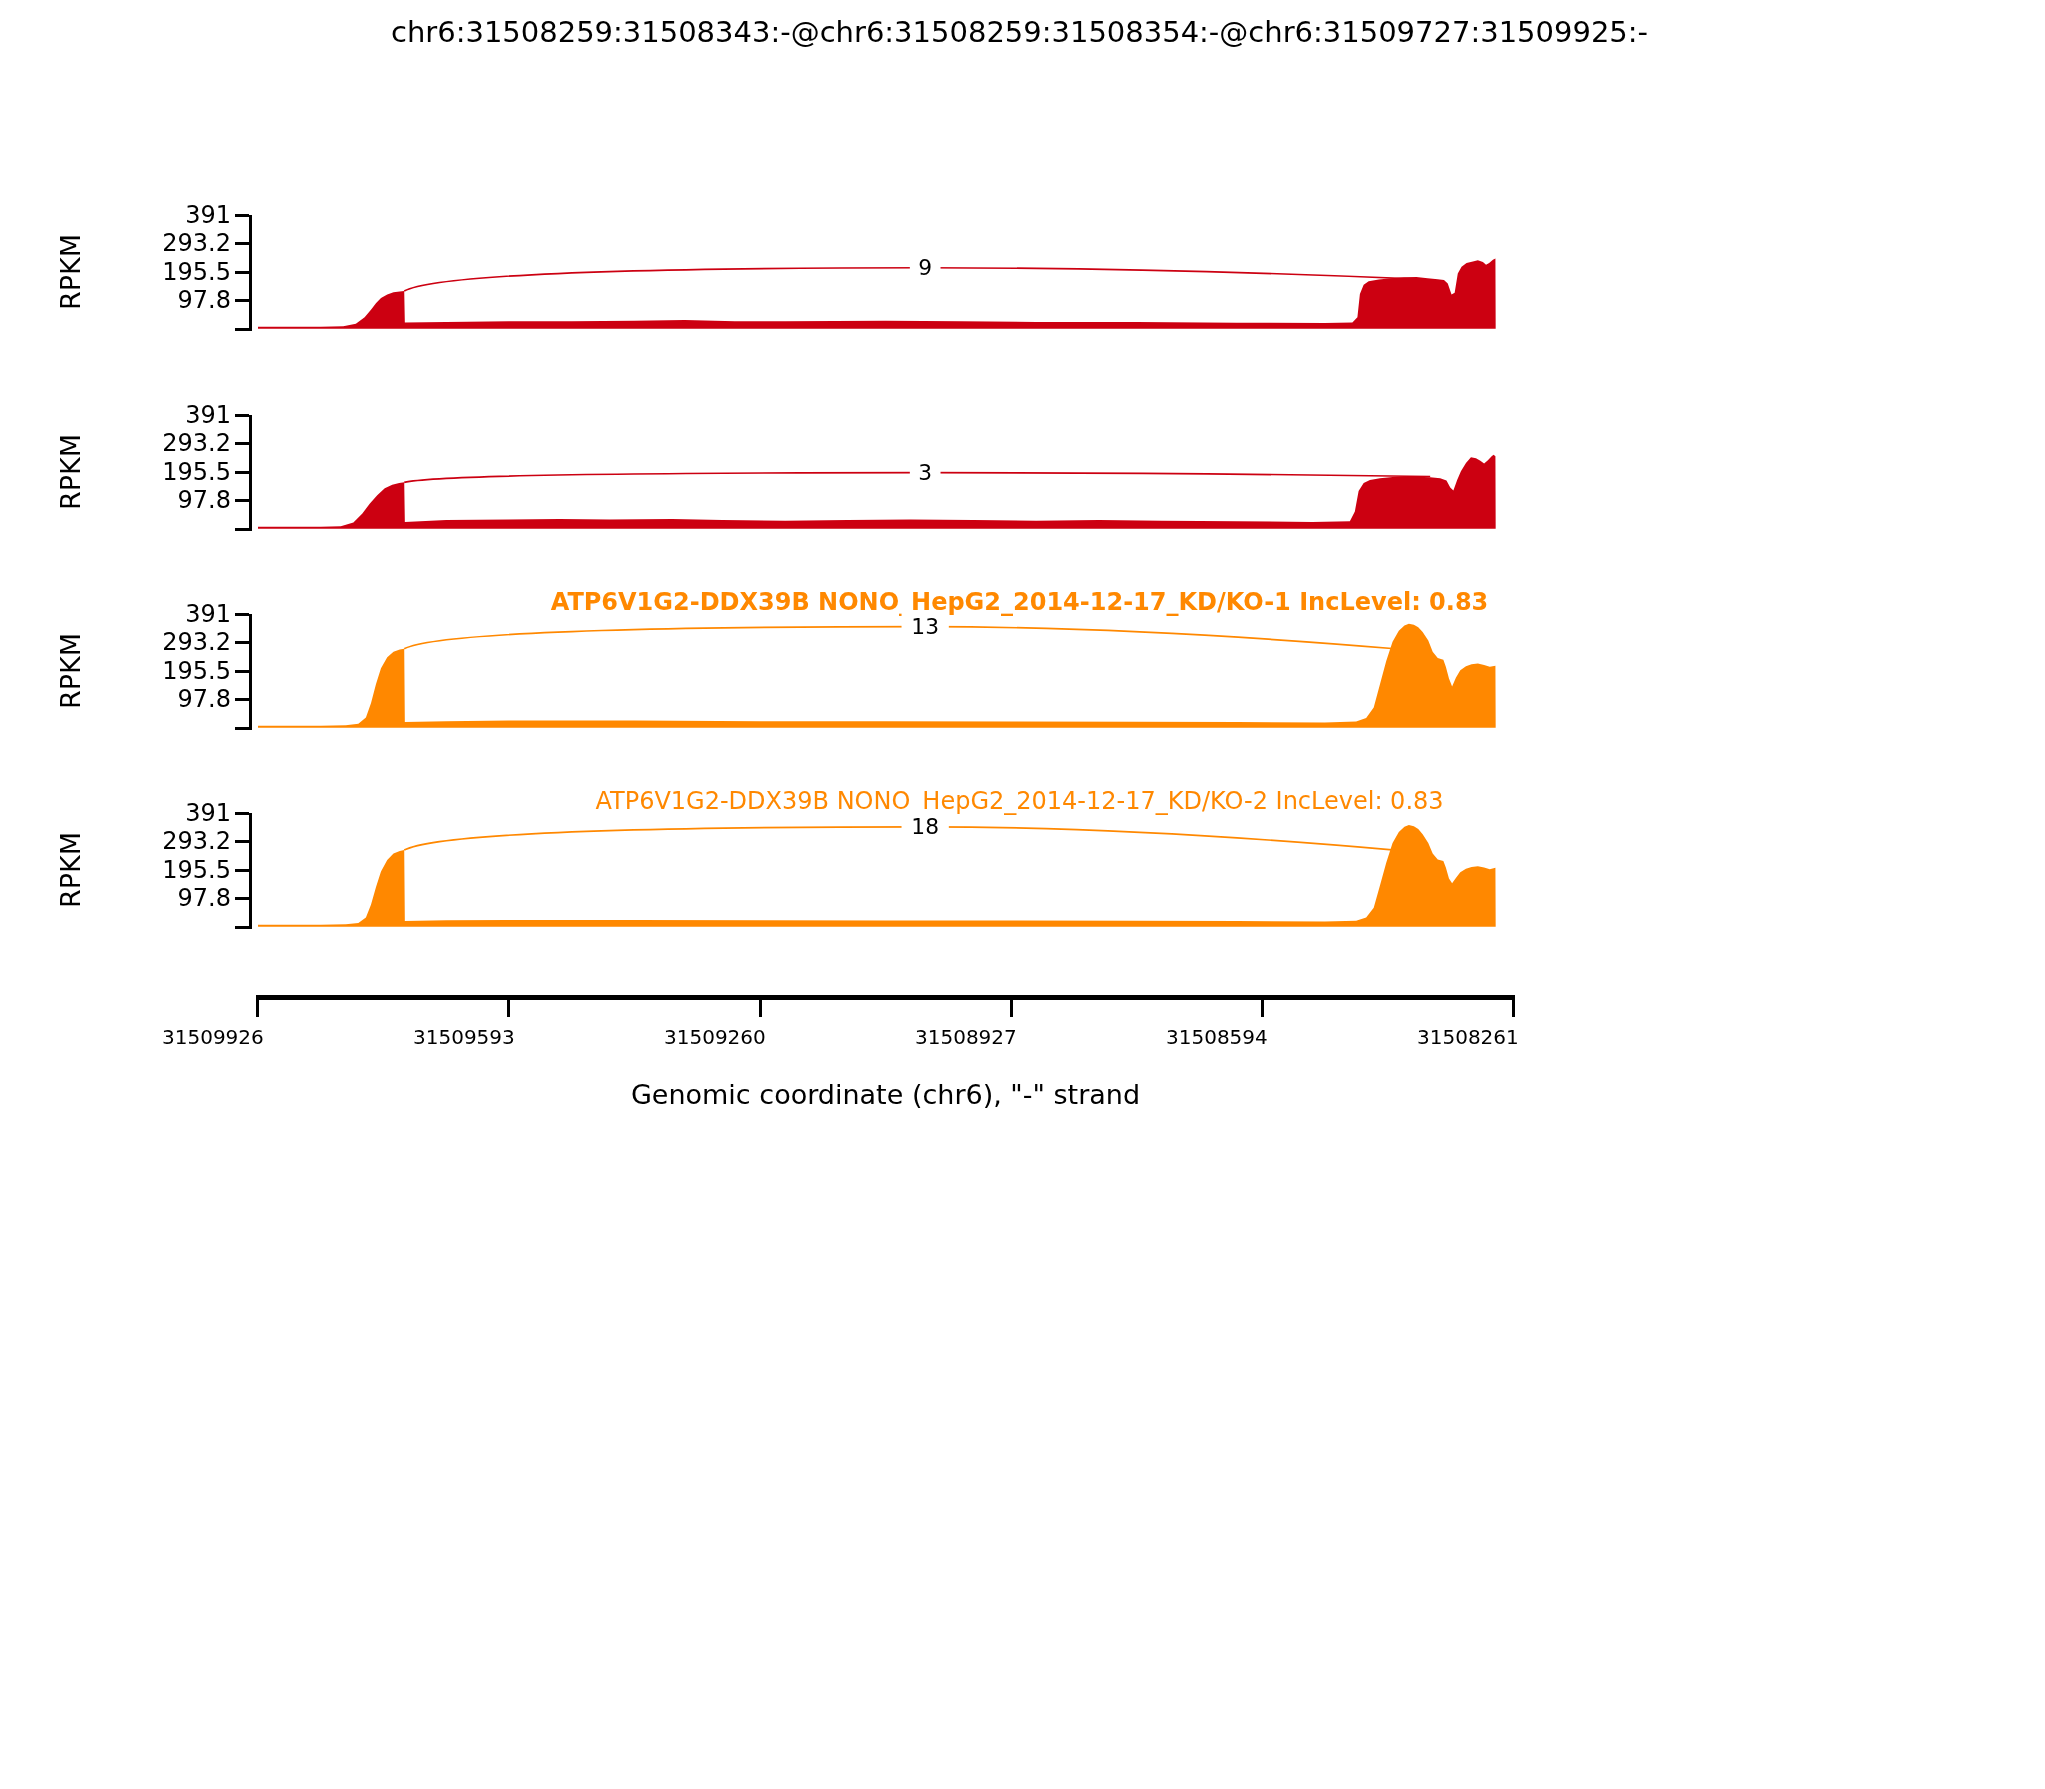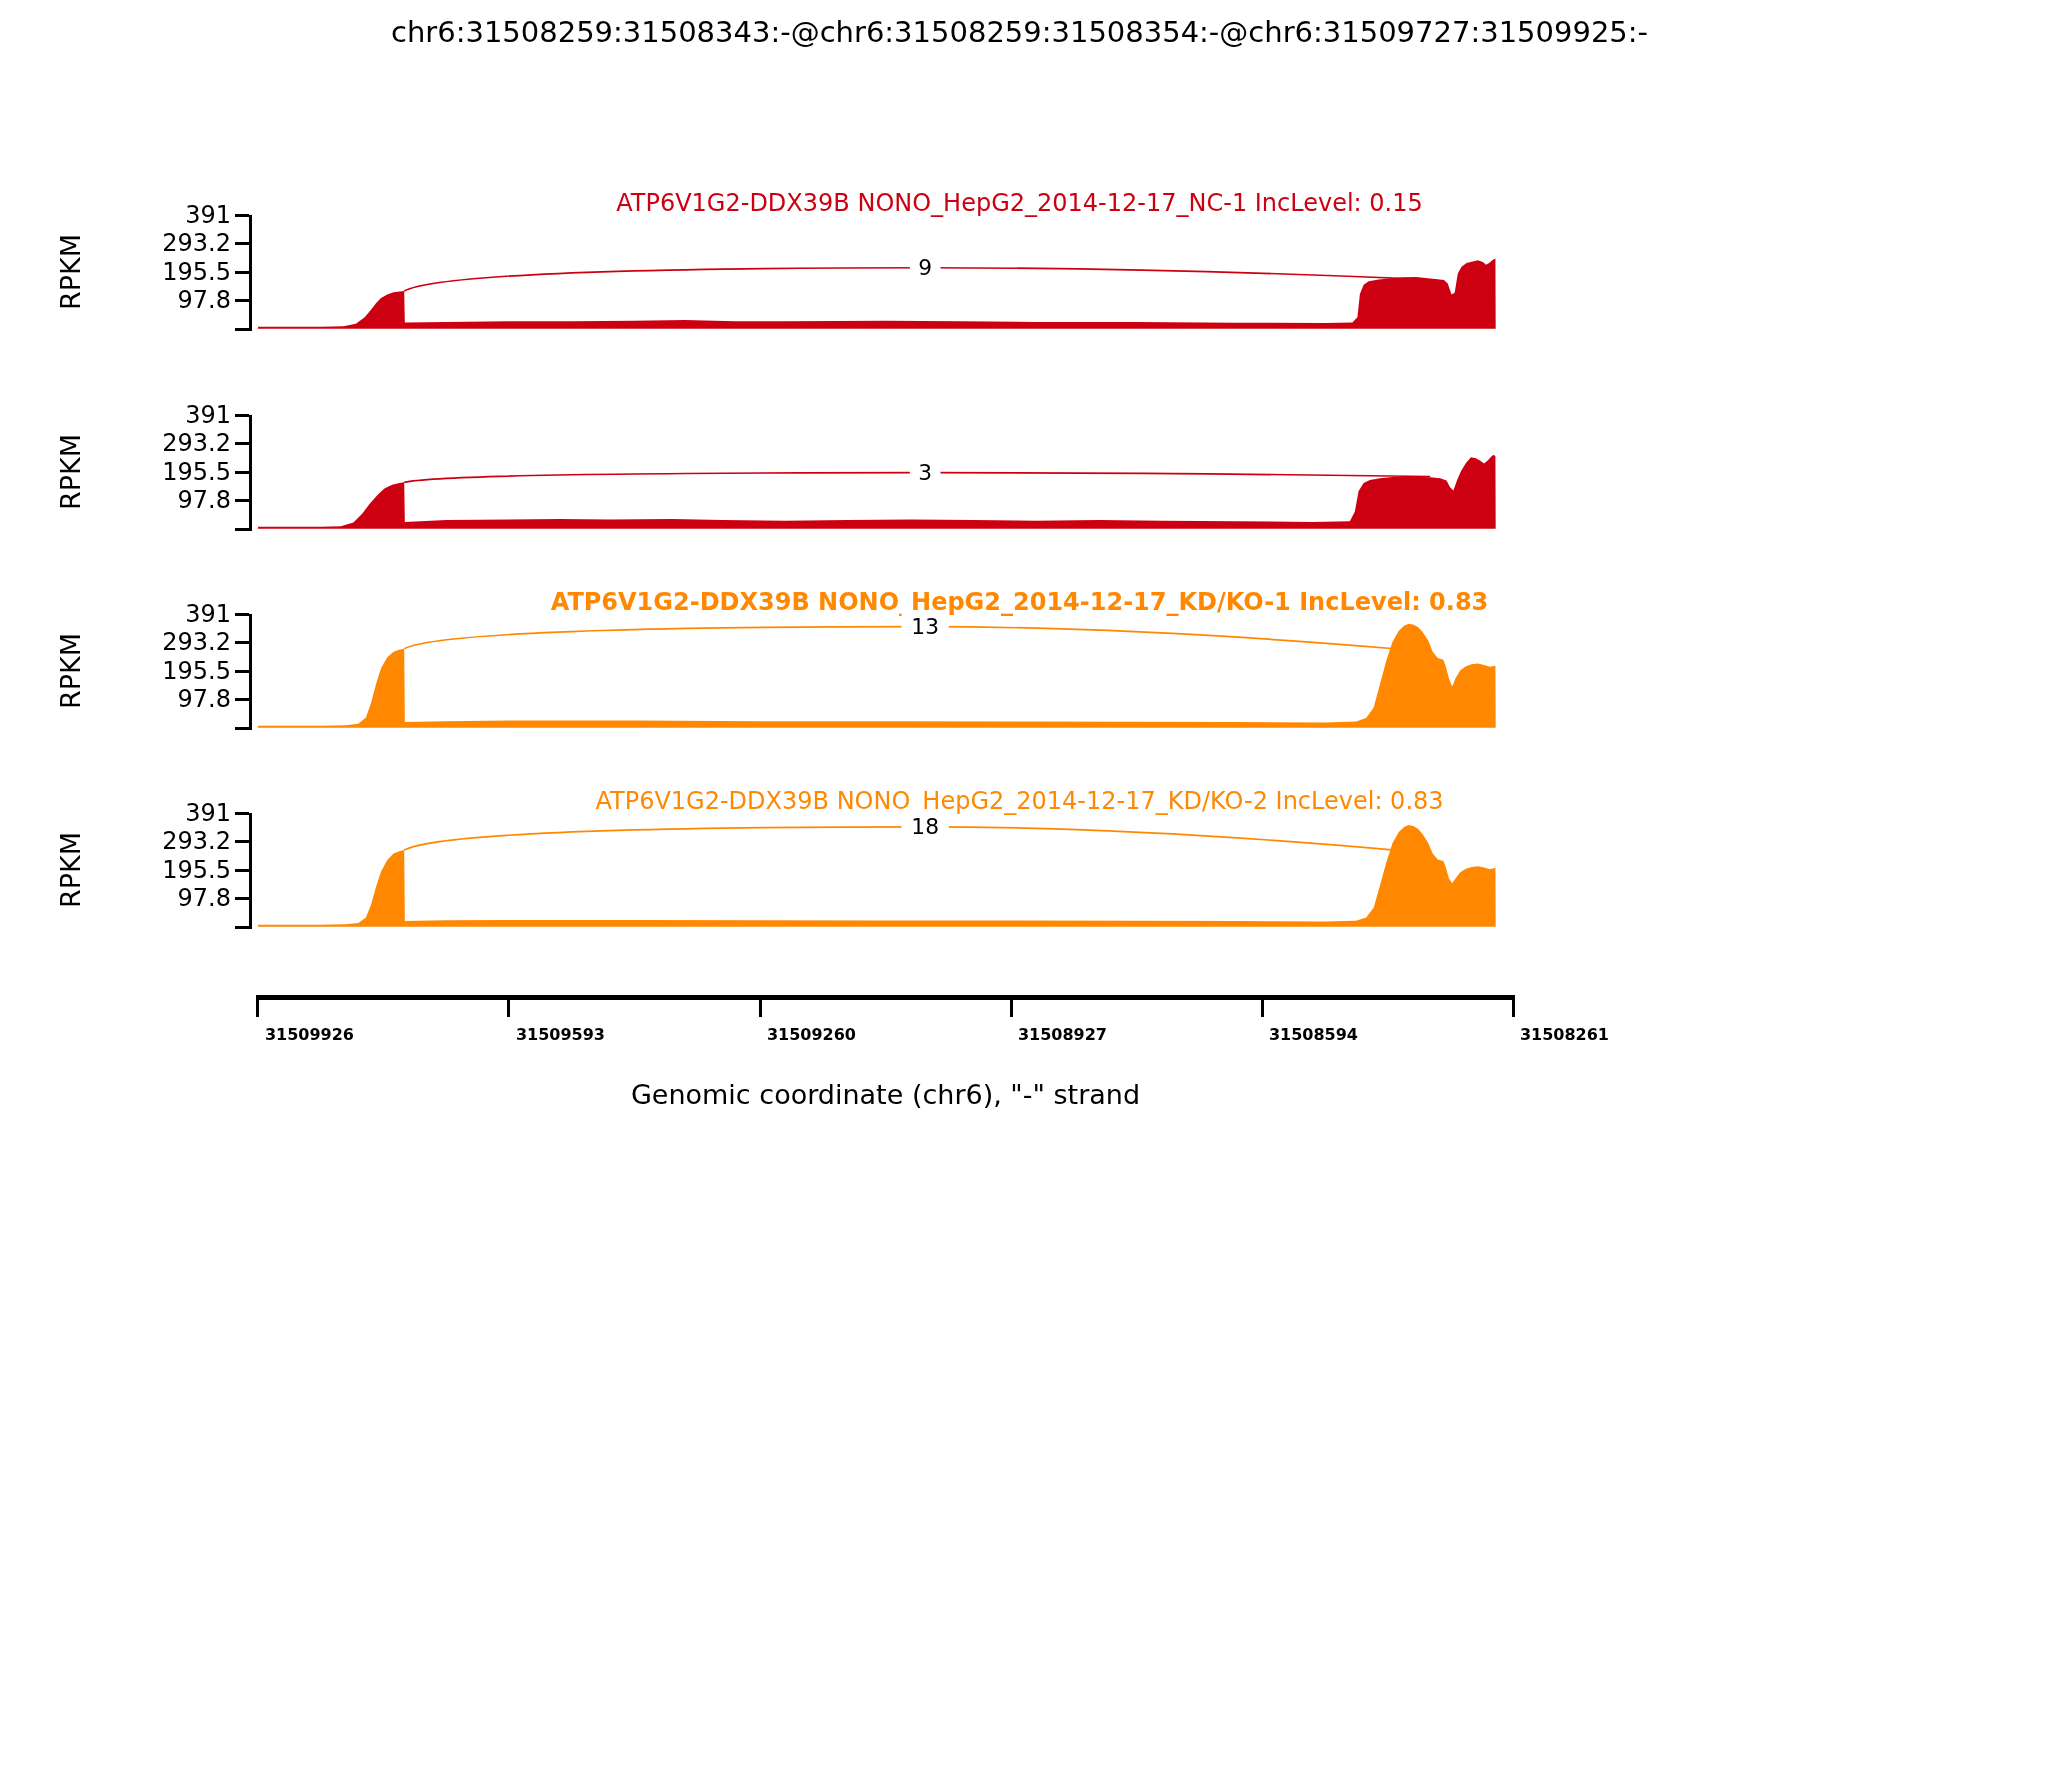--- a/index.html
+++ b/index.html
@@ -8,33 +8,32 @@
   .fig-title{position:absolute;left:258px;top:15.3px;width:1523px;text-align:center;font-size:29px;white-space:nowrap;}
   .track{position:absolute;left:0;width:2046px;height:114px;}
   .track-title{position:absolute;left:258px;top:-25.6px;width:1523px;text-align:center;font-size:24px;white-space:nowrap;}
   .cov{position:absolute;left:258px;top:0;width:1255px;height:114px;overflow:visible;}
   .yspine{position:absolute;left:249px;top:0;width:3.2px;height:116px;background:#000;}
   .ytick{position:absolute;width:14px;height:3.2px;background:#000;left:235px;}
   .yticklabel{position:absolute;width:121px;text-align:right;font-size:24px;line-height:28px;left:110px;}
   .ylabel{position:absolute;left:12.8px;top:43px;width:114px;height:28px;display:flex;align-items:center;justify-content:center;font-size:27px;transform:rotate(-90deg);}
   .axline{position:absolute;left:256px;top:995px;width:1259px;height:4.5px;background:#000;}
   .xtick{position:absolute;top:999px;width:3.2px;height:18px;background:#000;}
-  .xticklabel{position:absolute;top:1025px;width:192px;margin-left:-96px;text-align:right;font-size:16px;font-weight:bold;}
+  .xticklabel{position:absolute;top:1025px;width:192px;margin-left:-96px;text-align:left;font-size:20px;}
   .xlabel{position:absolute;left:258px;top:1079px;width:1255px;text-align:center;font-size:27px;}
   #gene{position:absolute;left:258px;top:1342px;width:1259px;height:256px;overflow:visible;}
 </style>
 </head>
 <body>
 
 <div id="fig">
 
   <div class="fig-title">chr6:31508259:31508343:-@chr6:31508259:31508354:-@chr6:31509727:31509925:-</div>
 
   <div class="track" style="top:215px">
-    <div class="track-title" style="color: rgb(204, 0, 17);">ATP6V1G2-DDX39B NONO_HepG2_2014-12-17_NC-1 IncLevel: 0.15</div>
     <div class="ylabel">RPKM</div>
     <div class="yaxis">
         <div class="yspine"></div>
         <div class="ytick" style="top:-1.3px"></div>
         <div class="yticklabel" style="top:-14px">391</div>
         <div class="ytick" style="top:27px"></div>
         <div class="yticklabel" style="top:14.4px">293.2</div>
         <div class="ytick" style="top:56px"></div>
         <div class="yticklabel" style="top:43px">195.5</div>
         <div class="ytick" style="top:84px"></div>

